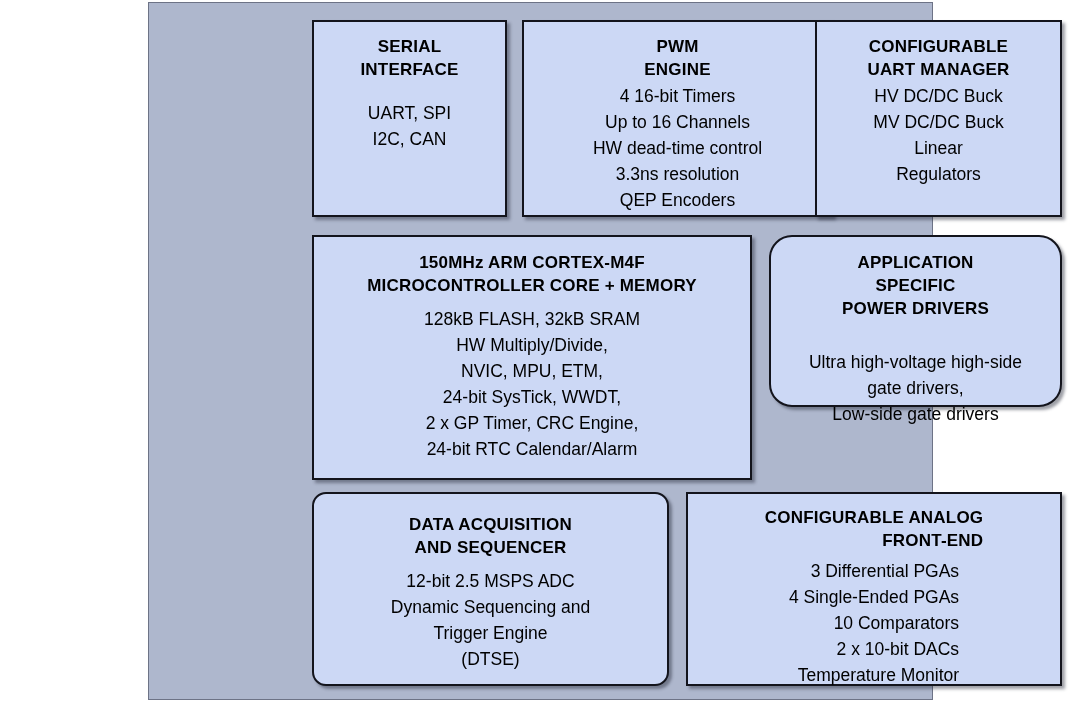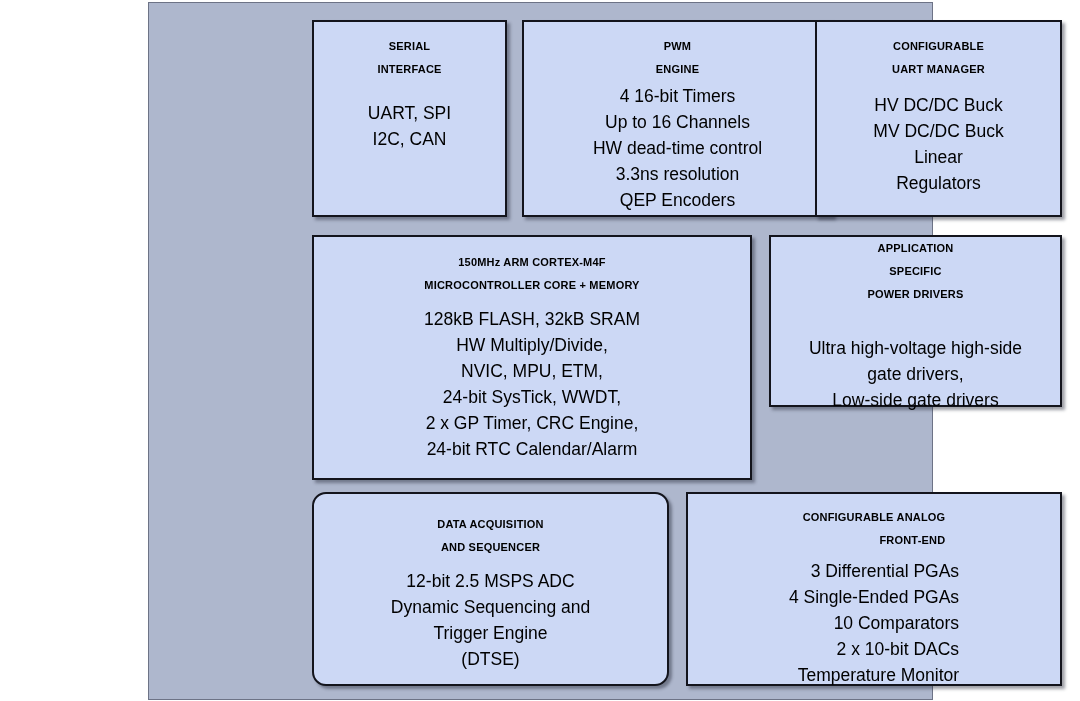--- a/index.html
+++ b/index.html
@@ -42,21 +42,21 @@
     box-shadow: 3px 3px 3px rgba(40, 44, 60, 0.45);
     display: flex;
     flex-direction: column;
     align-items: center;
     text-align: center;
     color: #000000;
   }
 
   .block-title {
     font-weight: bold;
-    font-size: 11px;
+    font-size: 17px;
     line-height: 23px;
     letter-spacing: 0.2px;
     white-space: pre-line;
   }
 
   .block-body {
     font-weight: normal;
     font-size: 17.5px;
     line-height: 26px;
     white-space: pre-line;
@@ -72,32 +72,33 @@
   #block-pwm-engine {
     left: 373px;  top: 17px;  width: 311px;  height: 197px;
     padding-top: 13px;
   }
   #block-pwm-engine .block-body { margin-top: 2px; }
 
   #block-power-manager {
     left: 666px;  top: 17px;  width: 247px;  height: 197px;
     padding-top: 13px;
   }
-  #block-power-manager .block-body { margin-top: 11px; }
+  #block-power-manager .block-body { margin-top: 2px; }
 
   
   #block-mcu-core {
     left: 163px;  top: 232px;  width: 440px;  height: 245px;
     padding-top: 14px;
   }
   #block-mcu-core .block-body { margin-top: 9px; }
 
   #block-power-drivers {
     left: 620px;  top: 232px;  width: 293px;  height: 172px;
-    padding-top: 0;
+    padding-top: 14px;
+    border-radius: 23px;
   }
   #block-power-drivers .block-body { margin-top: 29px; }
 
   
   #block-data-acquisition {
     left: 163px;  top: 489px;  width: 357px;  height: 194px;
     padding-top: 19px;
     border-radius: 14px;
   }
   #block-data-acquisition .block-body { margin-top: 9px; }

